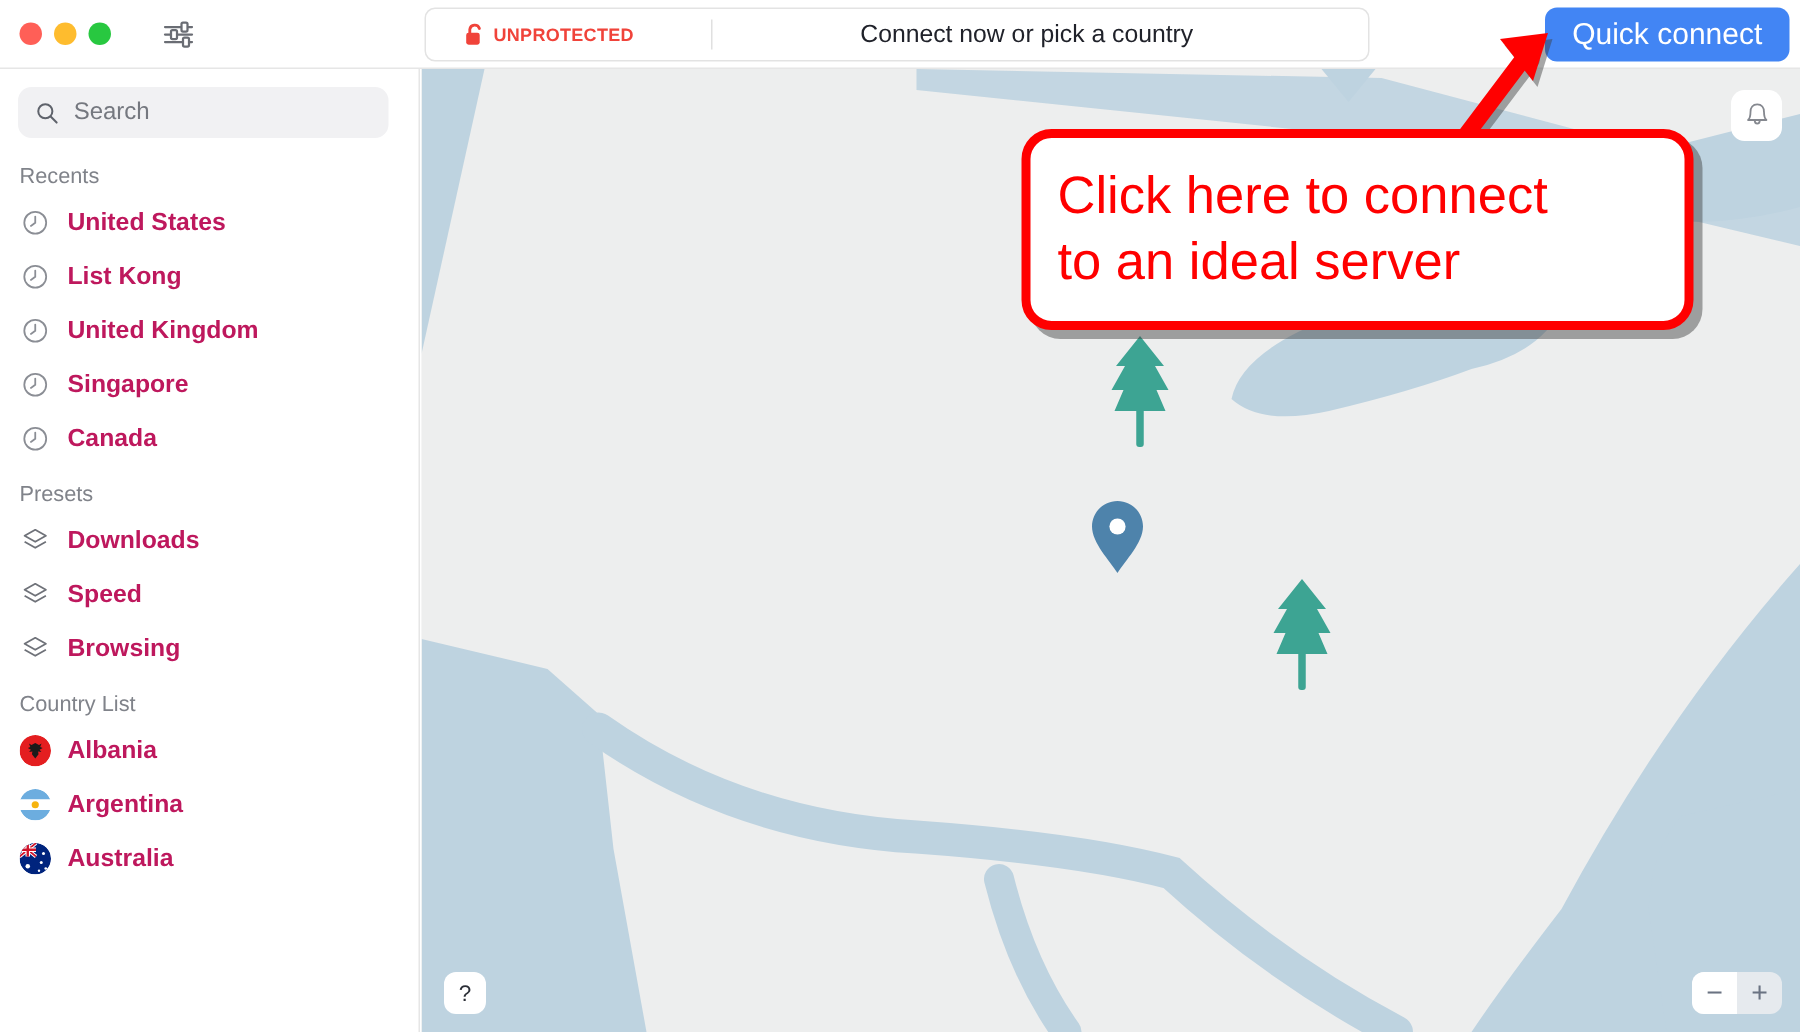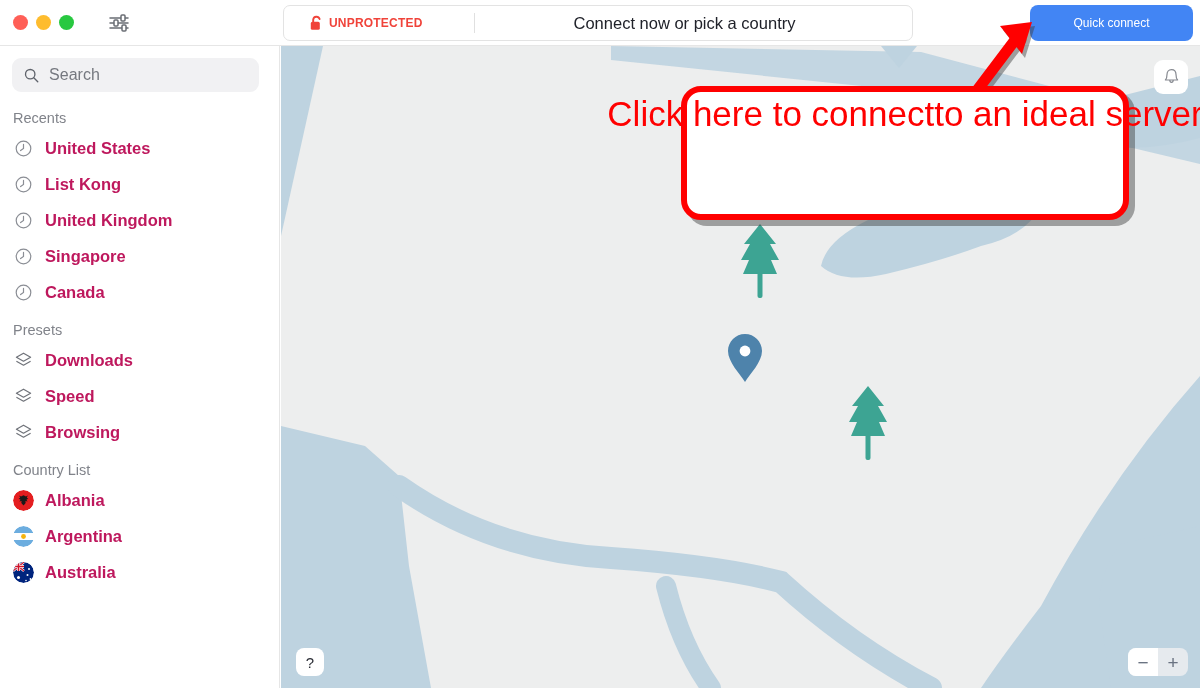--- a/index.html
+++ b/index.html
@@ -40,21 +40,21 @@
   }
   .status-divider { width: 1px; height: 20px; background: #e0e0e0; }
   .status-main {
     flex: 1; text-align: center; font-size: 16.5px; color: #20222a;
     padding-right: 18px;
   }
 
   .quick-connect {
     position: absolute; right: 7px; top: 5px; width: 163px; height: 36px;
     background: #4285f4; color: #ffffff; border: none; border-radius: 8px;
-    font-size: 12px; font-family: "Liberation Sans", sans-serif;
+    font-size: 20px; font-family: "Liberation Sans", sans-serif;
     cursor: pointer; display: flex; align-items: center; justify-content: center;
   }
 
   
   .sidebar {
     position: absolute; top: 46px; left: 0; width: 280px; height: 642px;
     background: #ffffff; border-right: 1px solid #e6e6e6; overflow: hidden;
   }
   .search-wrap { padding: 12px 20px 6px 12px; }
   .search-field {
@@ -107,21 +107,21 @@
     display: flex; align-items: center; justify-content: center;
     font-family: "Liberation Sans", sans-serif; line-height: 1;
   }
   .zoom-btn.out { background: #ffffff; }
 
   
   .annotation {
     position: absolute; left: 681px; top: 86px; width: 448px; height: 134px;
     background: #ffffff; border: 6px solid #ff0000; border-radius: 20px;
     box-shadow: 6px 6px 0 rgba(60,60,60,0.45);
-    display: flex; flex-direction: row; justify-content: center;
+    display: flex; flex-direction: column; justify-content: center;
     padding: 0 18px; z-index: 6;
   }
   .annotation-line {
     color: #ff0000; font-size: 35px; line-height: 44px;
     font-family: "Liberation Sans", sans-serif; white-space: nowrap;
   }
   .arrow-svg { position: absolute; left: 960px; top: 18px; z-index: 5; }
 </style>
 </head>
 <body>

